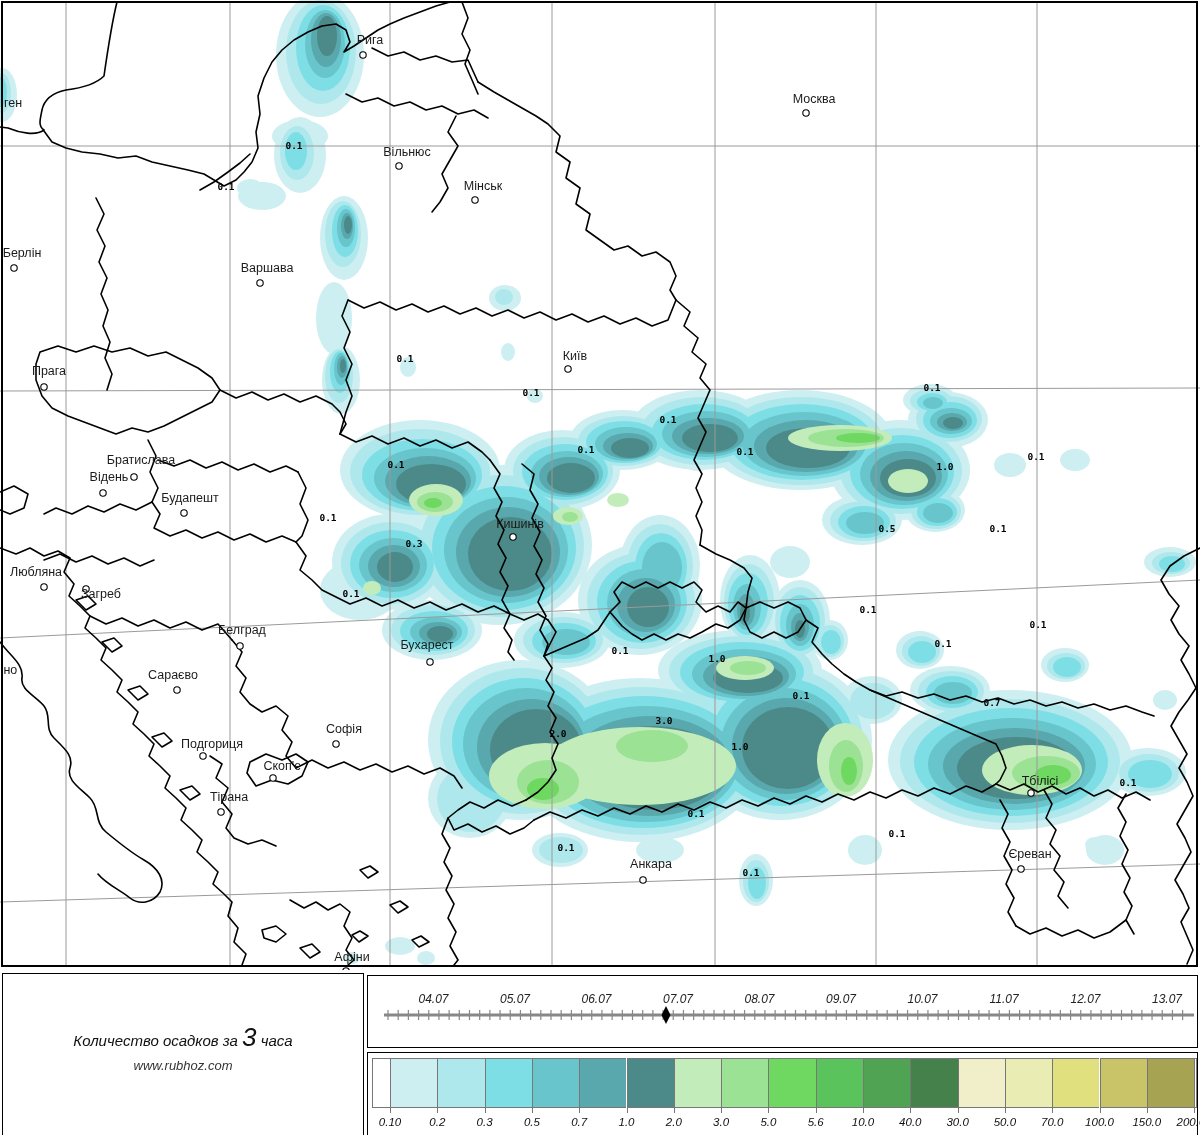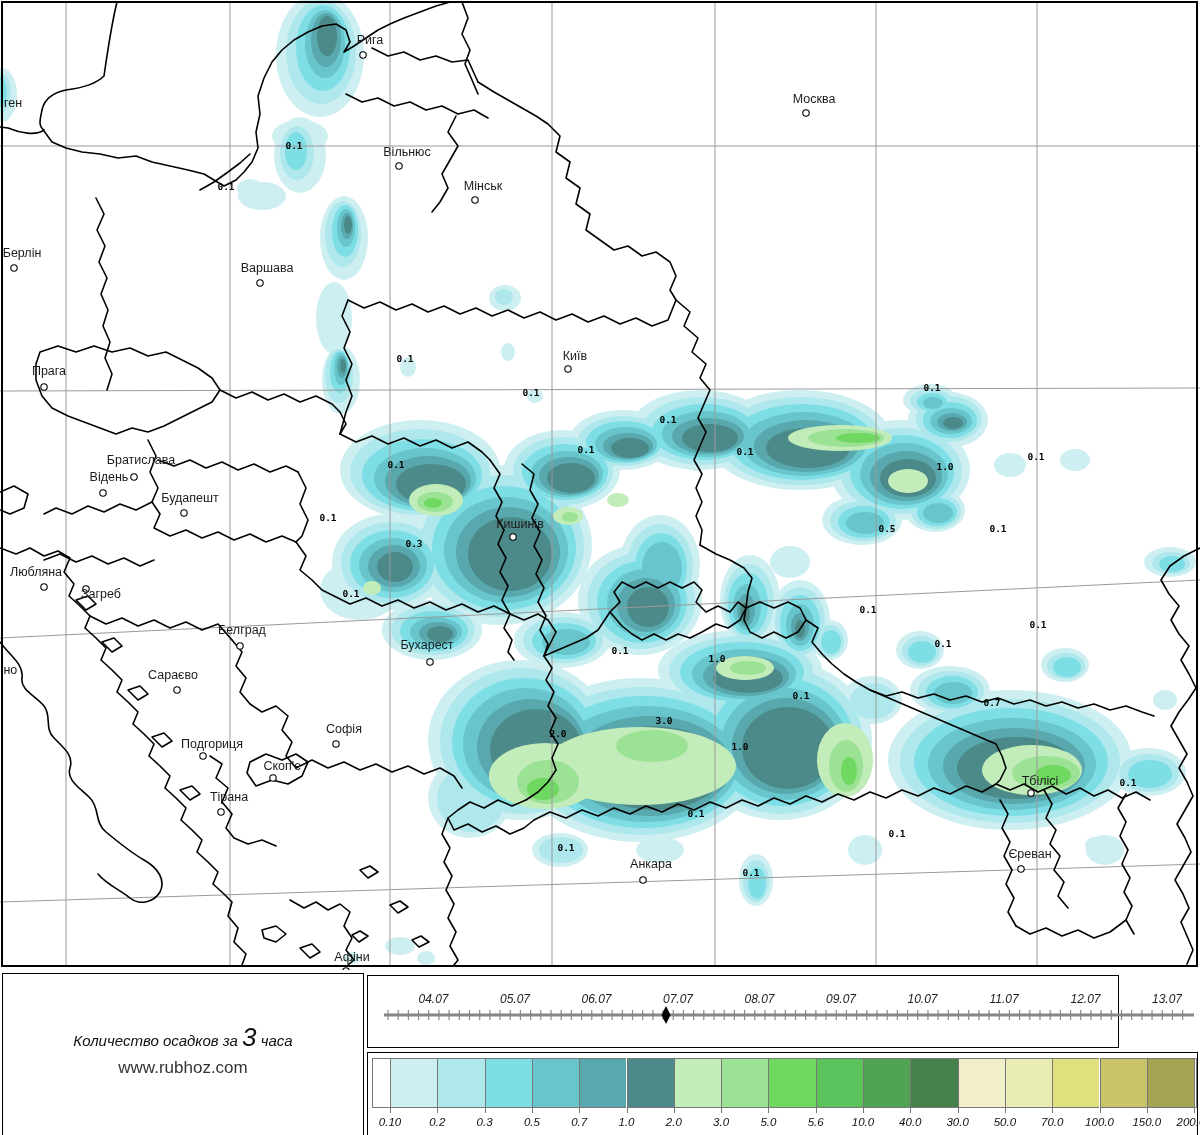--- a/index.html
+++ b/index.html
@@ -2,27 +2,27 @@
 <html><head>
 <meta charset="utf-8">
 <style>
   html,body{margin:0;padding:0;background:#fff;}
   body{width:1200px;height:1135px;position:relative;overflow:hidden;
        font-family:"Liberation Sans",sans-serif;}
   .panel{position:absolute;background:#fff;border:1px solid #000;box-sizing:border-box;}
   #map-wrap{position:absolute;left:0;top:0;width:1200px;height:970px;}
   #map-svg{position:absolute;left:0;top:0;}
   #info-panel{left:2px;top:973px;width:362px;height:201px;}
-  #timeline-panel{left:367px;top:975px;width:752px;height:73px;}
+  #timeline-panel{left:367px;top:975px;width:831px;height:73px;}
   #legend-panel{left:367px;top:1052px;width:831px;height:92px;}
   #info-title{position:absolute;left:0;right:0;top:48px;text-align:center;
       font-style:italic;font-size:15px;color:#111;}
   #info-title .big-num{font-size:26px;font-style:italic;}
   #info-site{position:absolute;left:0;right:0;top:84px;text-align:center;
-      font-size:17px;color:#333;}
+      font-style:italic;font-size:13px;color:#333;}
   .city-label{font-family:"Liberation Sans",sans-serif;font-size:12.5px;fill:#1b1b1b;}
   .contour-label{font-family:"DejaVu Sans Mono",monospace;font-weight:bold;font-size:9.5px;fill:#000;}
   .tl-date{font-family:"Liberation Sans",sans-serif;font-style:italic;font-size:12px;fill:#222;}
   .lg-val{position:absolute;transform:translateX(-50%);font-style:italic;font-size:11.5px;color:#111;white-space:nowrap;}
   .lg-cell{position:absolute;top:5px;height:48px;}
   .lg-tick{position:absolute;top:5px;width:1px;height:55px;background:#777;}
 </style>
 </head>
 <body>
 

